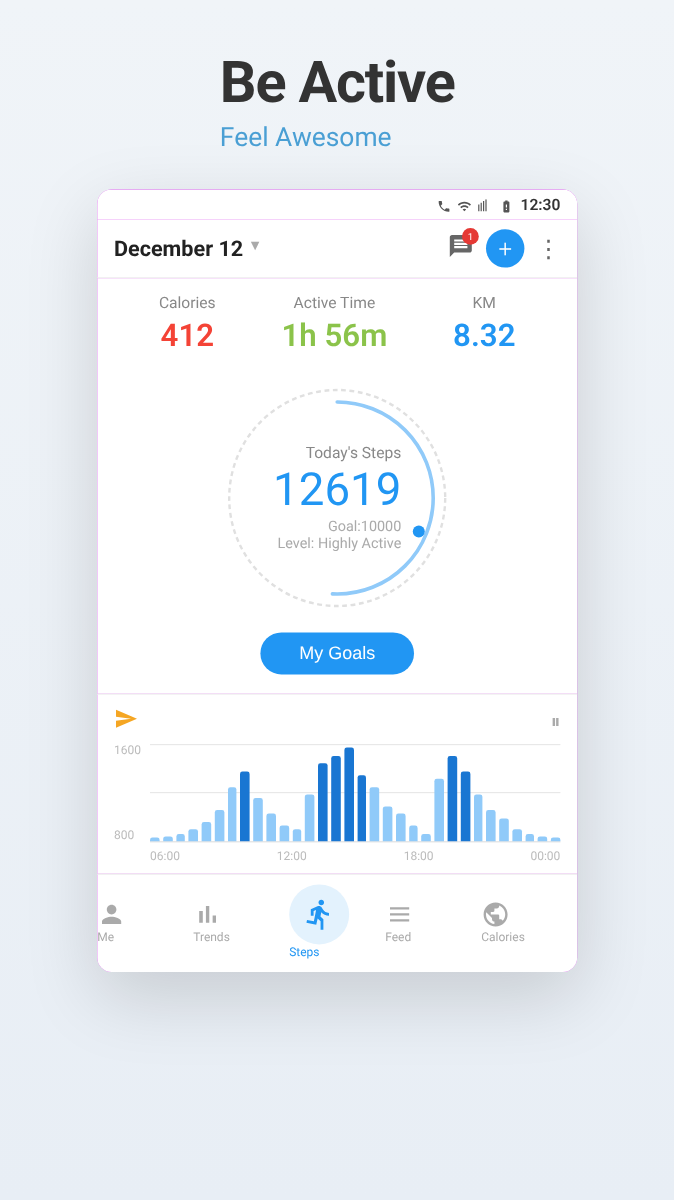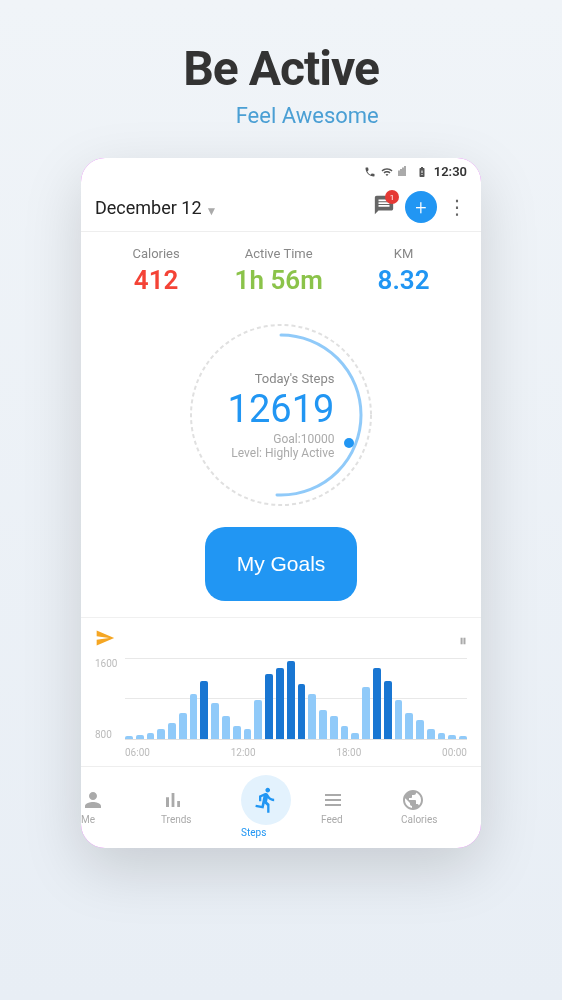--- a/index.html
+++ b/index.html
@@ -8,39 +8,39 @@
       height: 1000px;
       background: linear-gradient(180deg, #f0f4f8 0%, #e8eef5 100%);
       font-family: 'Roboto', Arial, sans-serif;
       overflow: hidden;
       display: flex;
       flex-direction: column;
       align-items: center;
     }
 
     .hero-section {
-      text-align: right;
+      text-align: left;
       padding: 40px 0 20px;
     }
     .hero-title {
       font-size: 48px;
       font-weight: 700;
       color: #333;
       letter-spacing: -1px;
     }
     .hero-subtitle {
       font-size: 22px;
       color: #4a9fd4;
       margin-top: 6px;
     }
 
     .phone-wrapper {
       width: 400px;
       background: #d946ef;
-      border-radius: 24px;
+      border-radius: 12px;
       box-shadow: 0 20px 60px rgba(0,0,0,0.15);
       overflow: hidden;
       margin-top: 10px;
       position: relative;
     }
 
     .phone-top-bar {
       background: white;
       display: flex;
       justify-content: space-between;
@@ -62,24 +62,24 @@
     .app-bar {
       background: white;
       display: flex;
       align-items: center;
       justify-content: space-between;
       padding: 8px 14px;
       border-bottom: 1px solid #eee;
     }
     .app-bar-date {
       font-size: 18px;
-      font-weight: 400;
+      font-weight: 700;
       color: #222;
       display: flex;
-      align-items: flex-end;
+      align-items: flex-start;
       gap: 4px;
     }
     .app-bar-actions {
       display: flex;
       align-items: center;
       gap: 10px;
     }
     .icon-chat {
       position: relative;
     }
@@ -176,22 +176,22 @@
     .steps-level {
       font-size: 12px;
       color: #aaa;
     }
 
     .my-goals-btn {
       background: #2196F3;
       color: white;
       border: none;
       border-radius: 20px;
-      padding: 25px 32px;
-      font-size: 21px;
+      padding: 9px 32px;
+      font-size: 15px;
       font-weight: 500;
       cursor: pointer;
       margin-top: 12px;
     }
 
     .chart-section {
       background: white;
       padding: 10px 14px 8px;
       border-top: 1px solid #f0f0f0;
     }

